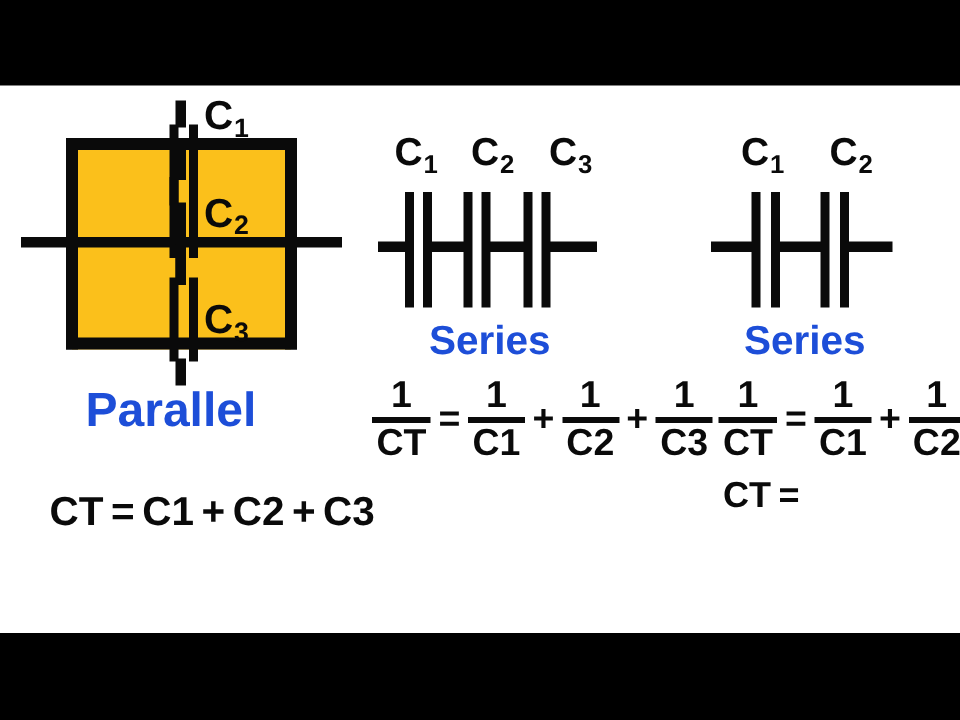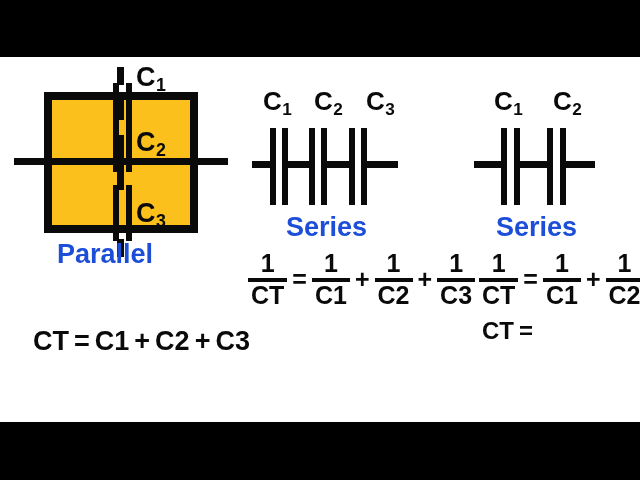--- a/index.html
+++ b/index.html
@@ -151,21 +151,21 @@
       <div class="clabel" style="left:136px; top:7px; font-size:27px;">
         <span>C</span><span class="sub">1</span>
       </div>
       <div class="clabel" style="left:136px; top:72px; font-size:27px;">
         <span>C</span><span class="sub">2</span>
       </div>
       <div class="clabel" style="left:136px; top:143px; font-size:27px;">
         <span>C</span><span class="sub">3</span>
       </div>
 
-      <div class="heading" style="left:57px; top:184px; font-size:27px;">Parallel</div>
+      <div class="heading" style="left:57px; top:200px; font-size:32px;">Parallel</div>
     </div>
 
     <div class="eq" style="left:33px; top:271px; font-size:27px;">
       <span class="term">
         <span>C</span><span class="sub">T</span>
       </span>
       <span class="op">=</span>
       <span class="term">
         <span>C</span><span class="sub">1</span>
       </span>

